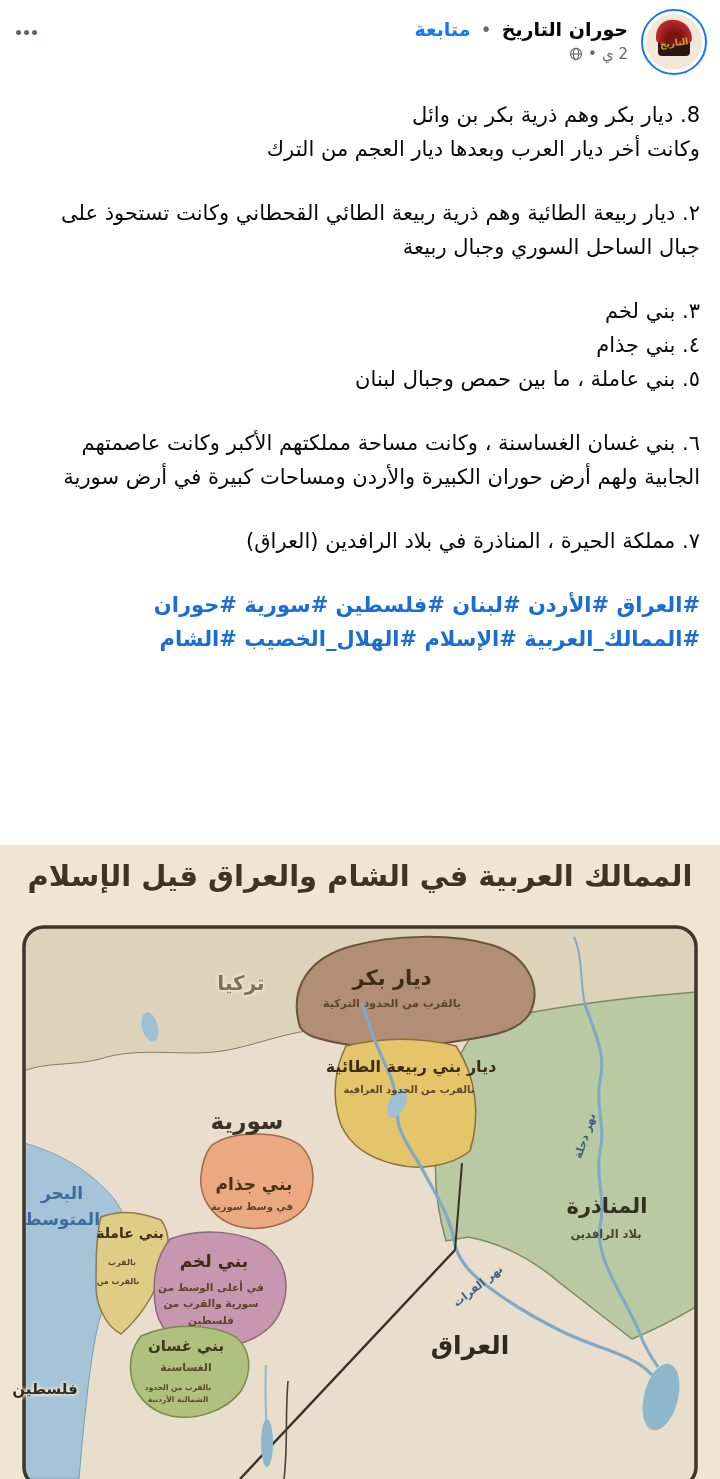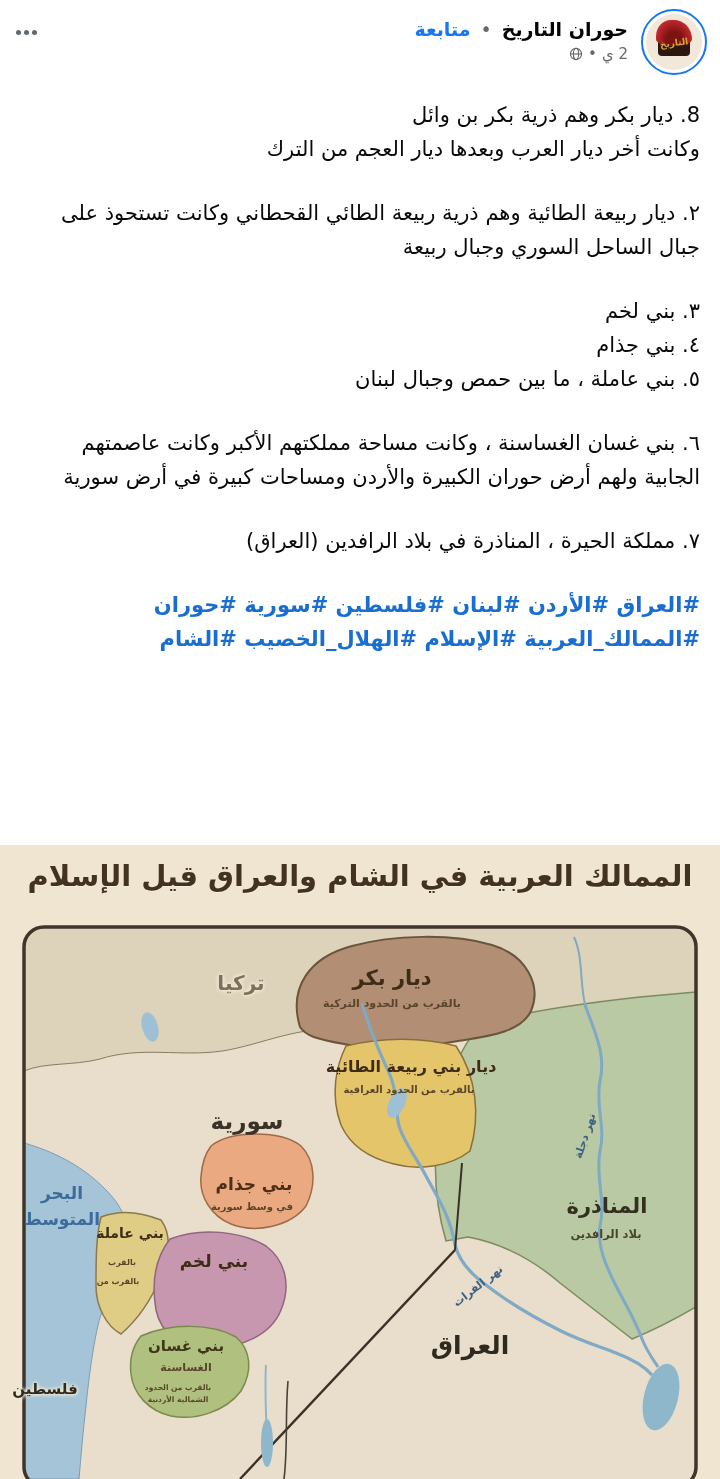--- a/index.html
+++ b/index.html
@@ -191,20 +191,21 @@
     <div class="mlabel mnote" style="top:361px;left:252px;font-size:10px;">في وسط سورية</div>
 
     <div class="mlabel" style="top:361px;left:607px;font-size:21px;color:#33301f;">المناذرة</div>
     <div class="mlabel mnote" style="top:389px;left:606px;font-size:11.5px;color:#4a452c;">بلاد الرافدين</div>
 
     <div class="mlabel" style="top:388px;left:130px;font-size:14px;color:#3f2c16;">بني عاملة</div>
     <div class="mlabel mnote" style="top:417px;left:122px;font-size:8px;">بالقرب</div>
     <div class="mlabel mnote" style="top:436px;left:118px;font-size:8px;">بالقرب من</div>
 
     <div class="mlabel" style="top:416px;left:214px;font-size:17px;color:#3f2c16;">بني لخم</div>
+    <div class="mlabel mnote" style="top:458px;left:211px;font-size:10.5px;white-space:normal;width:112px;line-height:1.55;">في أعلى الوسط من سورية والقرب من فلسطين</div>
 
     <div class="mlabel" style="top:501px;left:186px;font-size:15px;color:#3f3518;">بني غسان</div>
     <div class="mlabel mnote" style="top:522px;left:186px;font-size:11px;">الغساسنة</div>
     <div class="mlabel mnote" style="top:549px;left:178px;font-size:7.5px;white-space:normal;width:92px;line-height:1.6;">بالقرب من الحدود الشمالية الأردنية</div>
 
     <div class="mlabel river-label" style="top:441px;left:478px;font-size:11px;transform:translate(-50%,-50%) rotate(-38deg);">نهر الفرات</div>
     <div class="mlabel river-label" style="top:291px;left:585px;font-size:11px;transform:translate(-50%,-50%) rotate(-72deg);">نهر دجلة</div>
   </div>
 
 </div>

